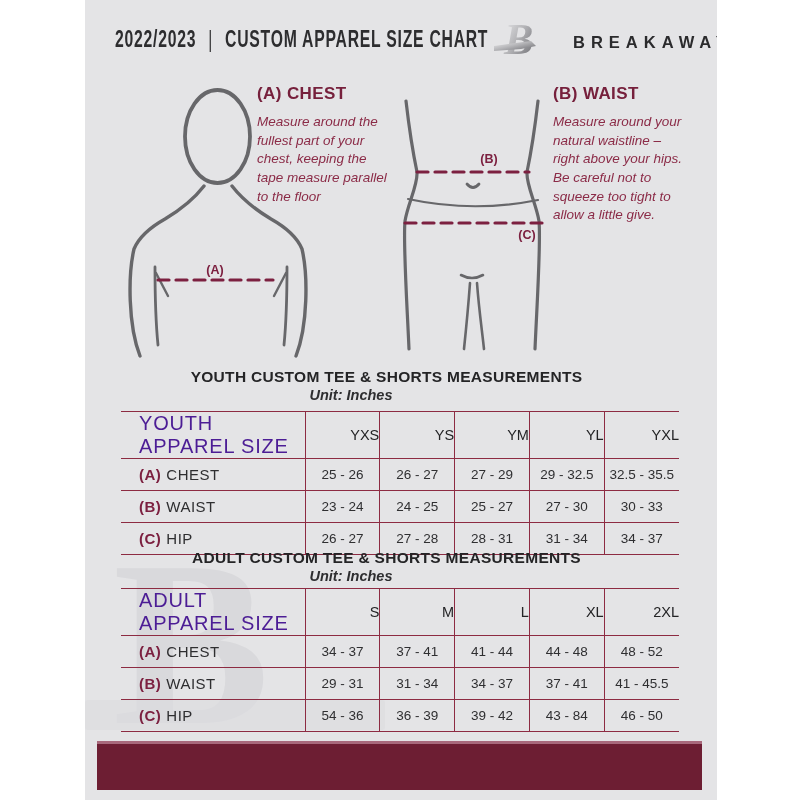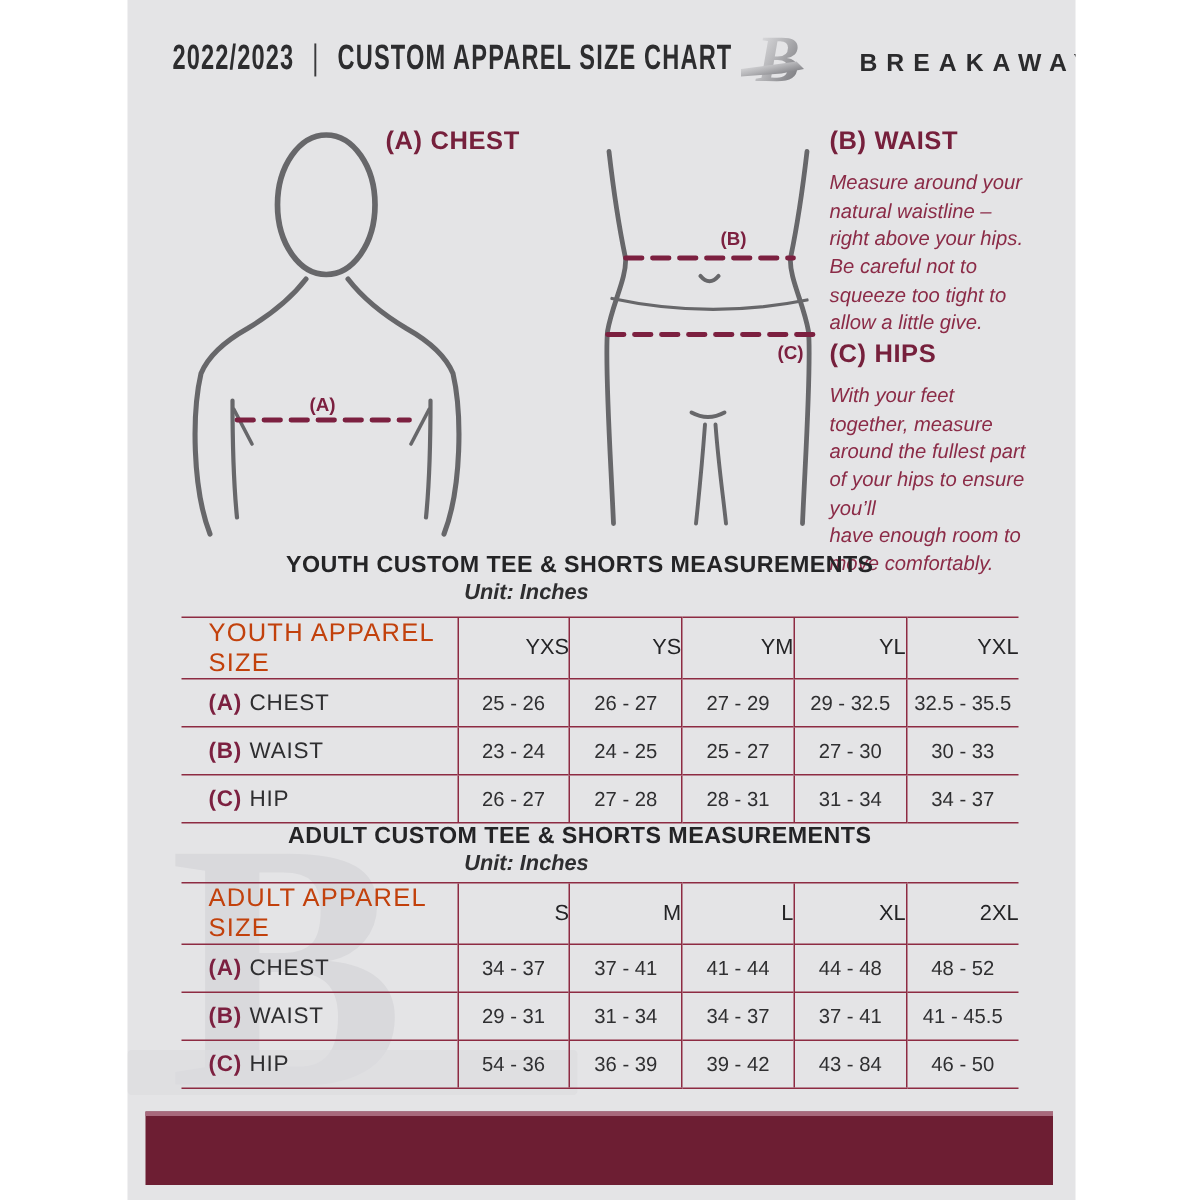--- a/index.html
+++ b/index.html
@@ -44,22 +44,22 @@
   
   table.size-table{position:absolute;left:36px;width:558px;
     border-collapse:collapse;table-layout:fixed;}
   .size-table col.c-lbl{width:184px;}
   .size-table col.c-val{width:74.8px;}
   .size-table tr{height:32px;}
   .size-table th,.size-table td{padding:0;font-weight:normal;
     border-top:1.5px solid #8d2b42;}
   .size-table tr:last-child td{border-bottom:1.5px solid #8d2b42;}
   .size-table th+th,.size-table td+td{border-left:1.5px solid #8d2b42;}
-  .size-table .lbl{text-align:left;padding-left:18px;font-size:17px;
-    color:#c2410c;letter-spacing:0.8px;}
+  .size-table .lbl{text-align:left;padding-left:18px;font-size:20px;
+    color:#4c1d95;letter-spacing:0.8px;}
   .size-table th.sz{font-size:14.5px;font-weight:normal;color:#242426;
     text-align:right;}
   .size-table td.val{font-size:13.5px;color:#2f2f31;text-align:center;}
   .size-table td.lbl{font-size:15px;color:#2e2e30;letter-spacing:0.5px;}
   .size-table .pfx{font-weight:bold;color:#7c2040;margin-right:5px;}
   .youth-table{top:411px;}
   .adult-table{top:588px;}
   .t-youth-title{top:368px;}
   .t-youth-unit{top:387px;}
   .t-adult-title{top:549px;}
@@ -121,40 +121,35 @@
     <path d="M77,200 C75,227 73,247 71,266" stroke-width="2.6"></path>
     <path d="M84,200 C86,227 89,247 91,266" stroke-width="2.6"></path>
     <path class="dash" d="M24,89 L136,89"></path>
     <path class="dash" d="M12,140 L149,140"></path>
     <text x="96" y="80" text-anchor="middle">(B)</text>
     <text x="134" y="156" text-anchor="middle">(C)</text>
   </svg>
 
   <div class="instr instr-chest ontop">
     <h3>(A) CHEST</h3>
+    <p>Measure around the
+fullest part of your
+chest, keeping the
+tape measure parallel
+to the floor</p>
   </div>
   <div class="instr instr-waist ontop">
     <h3>(B) WAIST</h3>
     <p>Measure around your
 natural waistline –
 right above your hips.
 Be careful not to
 squeeze too tight to
 allow a little give.</p>
   </div>
-  <div class="instr instr-hips ontop">
-    <h3>(C) HIPS</h3>
-    <p>With your feet
-together, measure
-around the fullest part
-of your hips to ensure
-you’ll
-have enough room to
-move comfortably.</p>
-  </div>
 
   <div class="tbl-title t-youth-title ontop">YOUTH CUSTOM TEE &amp; SHORTS MEASUREMENTS</div>
   <div class="tbl-unit t-youth-unit ontop">Unit: Inches</div>
   <table class="size-table youth-table ontop">
     <colgroup>
         <col class="c-lbl">
         <col class="c-val">
         <col class="c-val">
         <col class="c-val">
         <col class="c-val">

